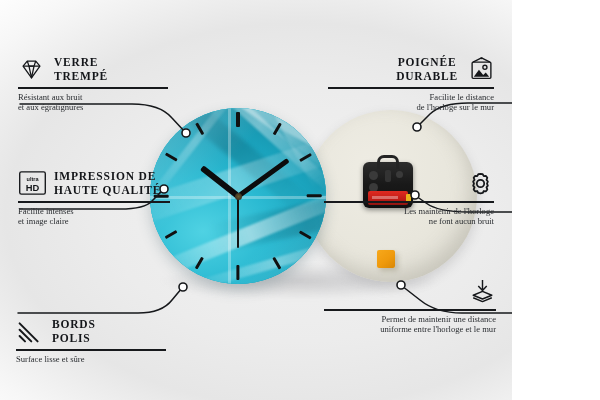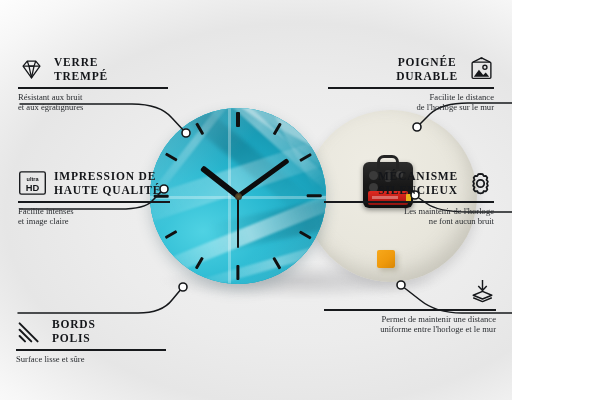--- a/index.html
+++ b/index.html
@@ -264,24 +264,20 @@
           </svg>
       </span>
     </div>
     <div class="rule"></div>
     <div class="sub">Facilite le distance
 de l'horloge sur le mur</div>
   </div>
 
   <div class="callout right" style="right:18px;top:170px;width:170px;">
     <div class="head">
-      <span class="ttl">
-        <span>MÉCANISME</span><br>
-        <span>SILENCIEUX</span>
-      </span>
       <span class="ico">
         <svg viewBox="0 0 32 32" width="27" height="27">
             <g fill="none" stroke="currentColor" stroke-width="2.1" stroke-linejoin="round">
           <path d="M16,4.5 l2.6,.5 1.3,2.3 2.6,-.3 1.6,2.2 -1,2.4 1.6,2.1 -1,2.4 1,2.4 -1.6,2.1 1,2.4 -1.6,2.2 -2.6,-.3 -1.3,2.3 -2.6,.5 -2.6,-.5 -1.3,-2.3 -2.6,.3 -1.6,-2.2 1,-2.4 -1.6,-2.1 1,-2.4 -1,-2.4 1.6,-2.1 -1,-2.4 1.6,-2.2 2.6,.3 1.3,-2.3 Z"></path>
           <circle cx="16" cy="16" r="4.4"></circle>
         </g>
           </svg>
       </span>
     </div>
     <div class="rule"></div>

